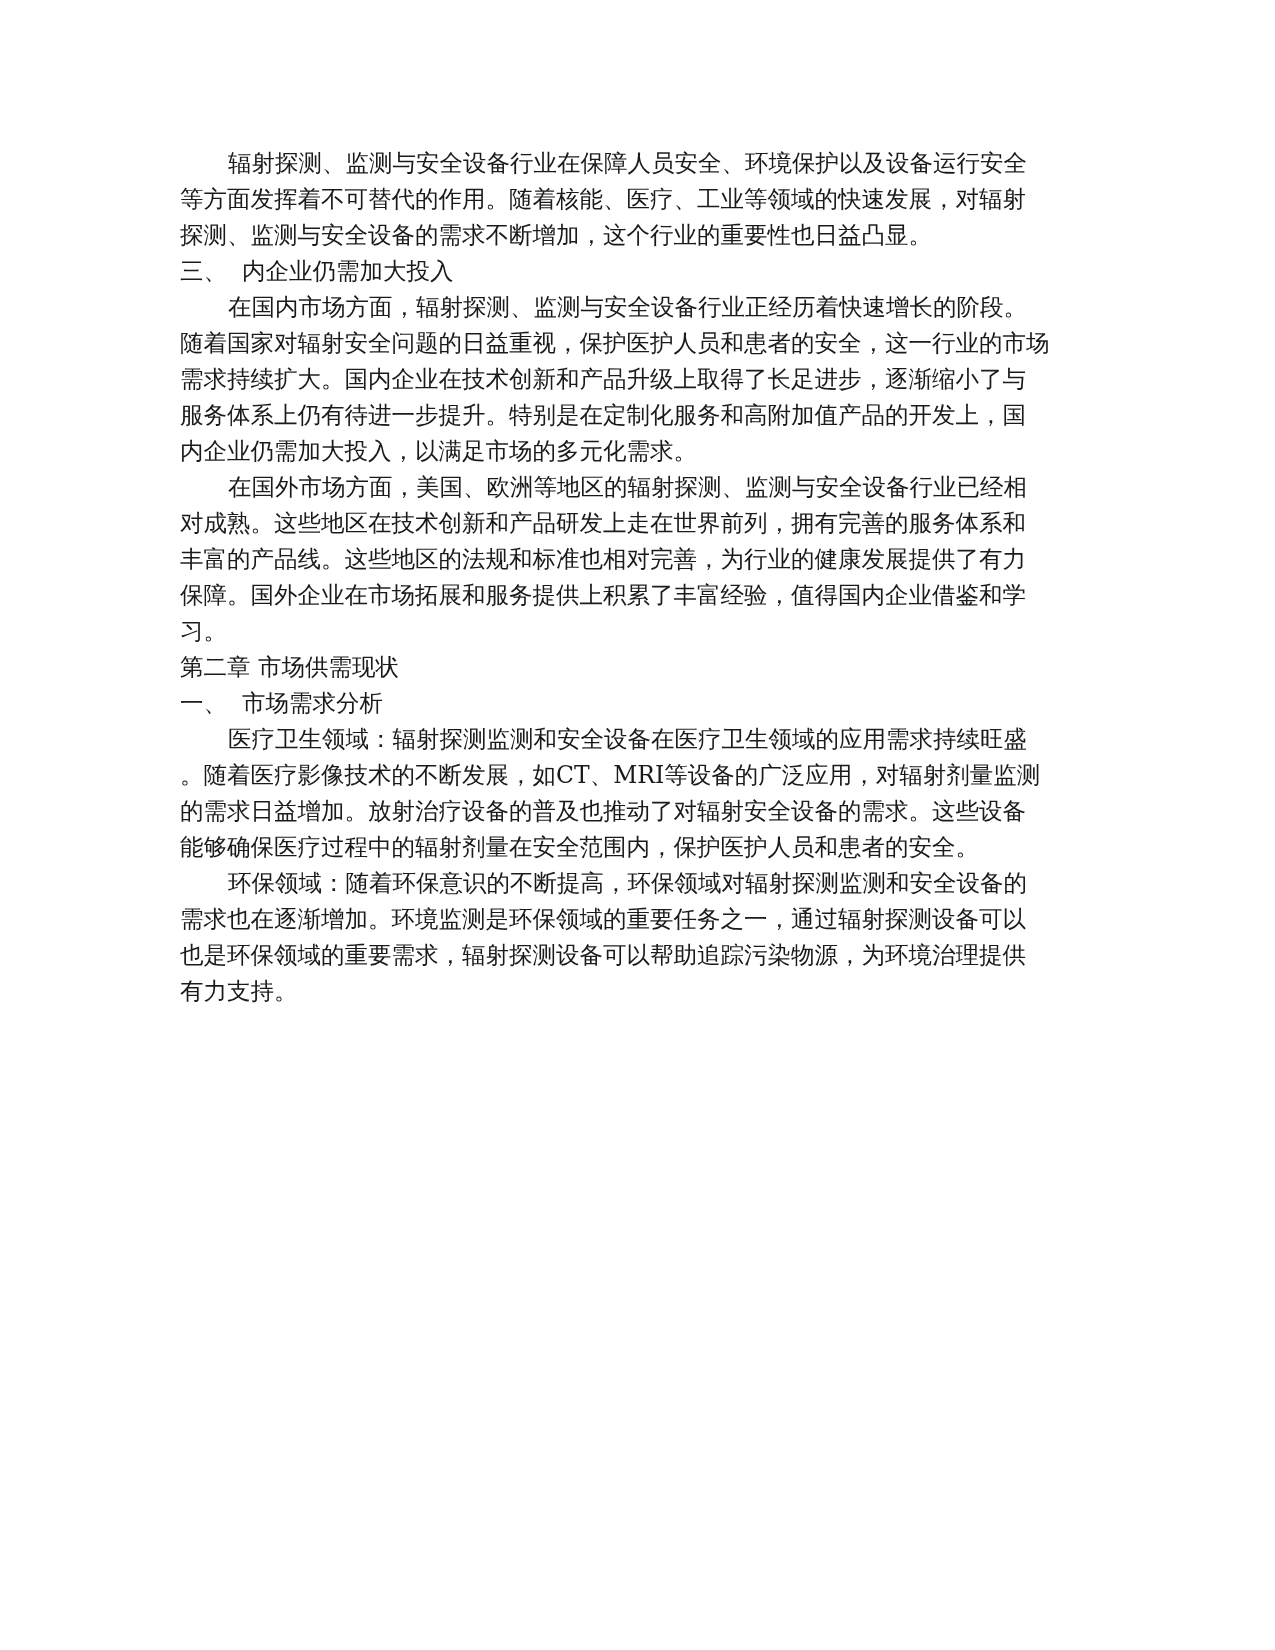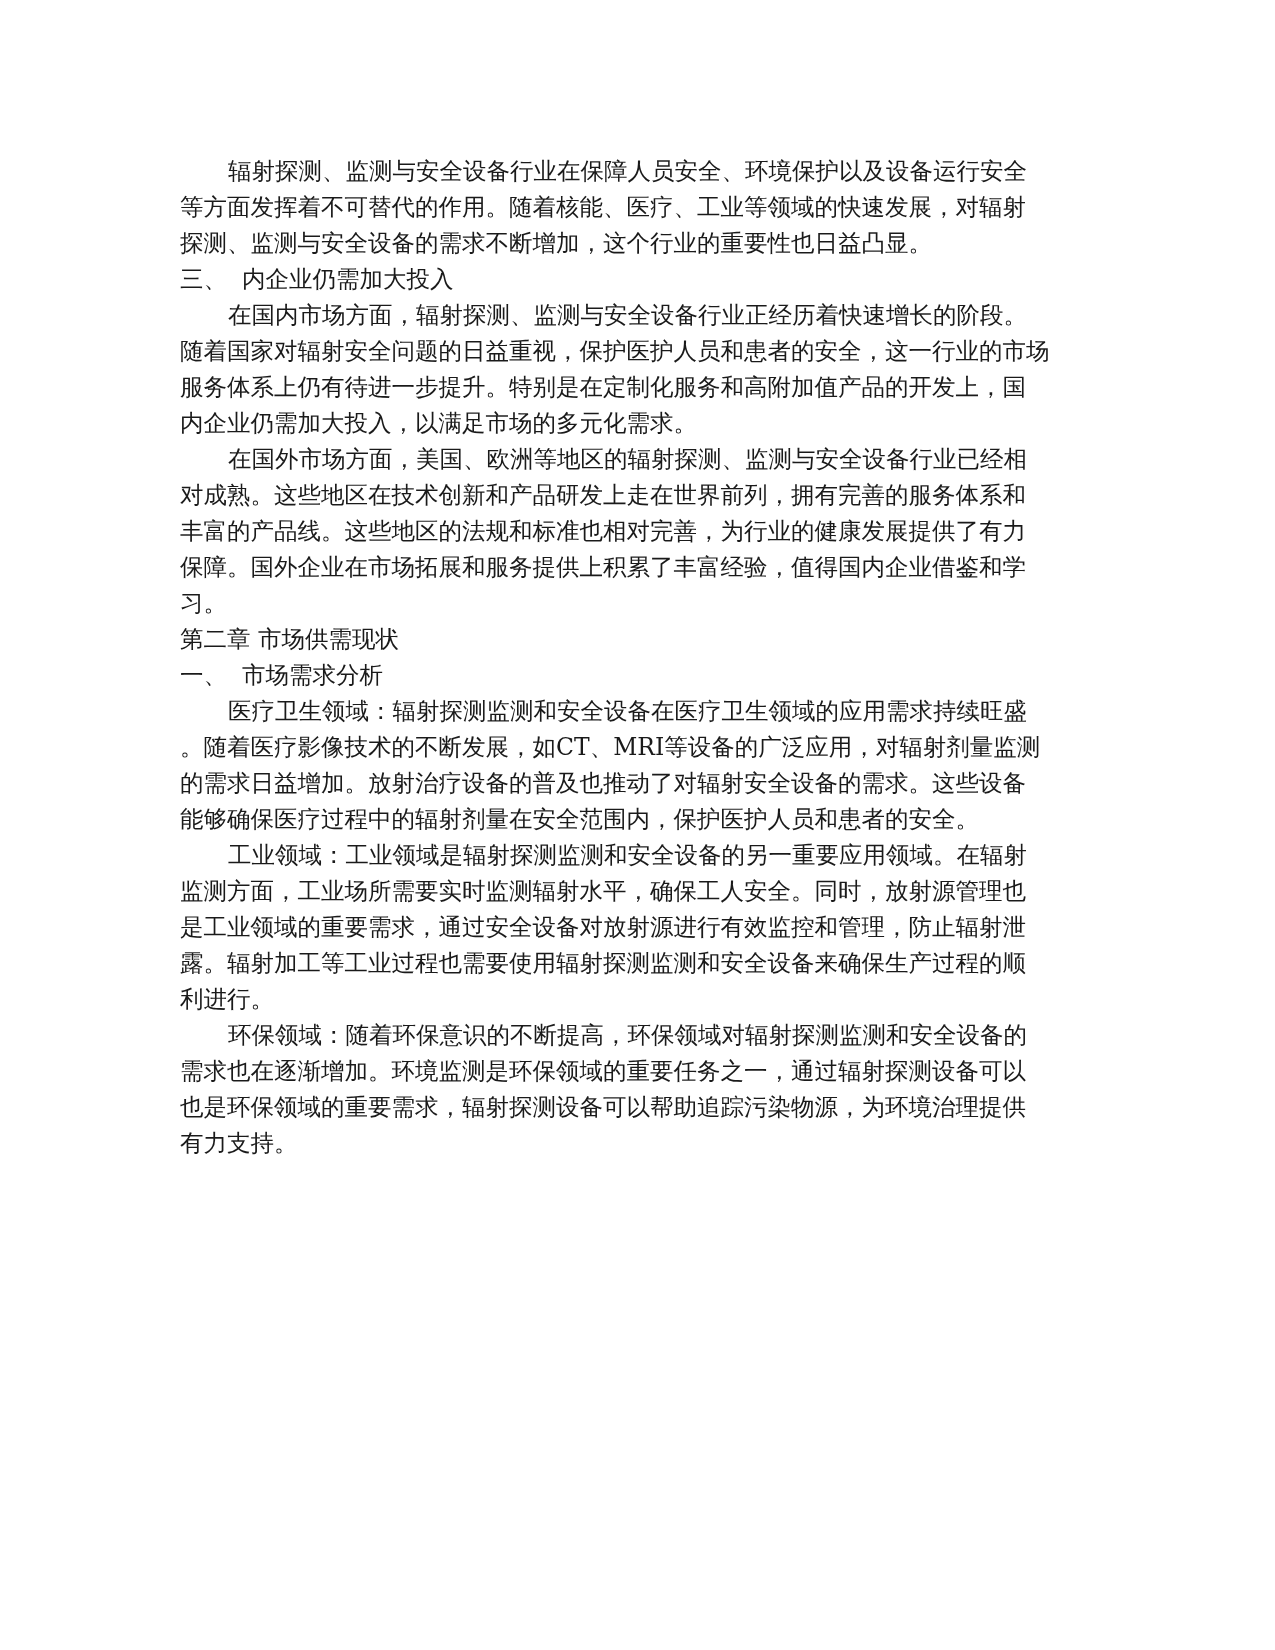--- a/index.html
+++ b/index.html
@@ -1,20 +1,20 @@
 <!DOCTYPE html>
 <html><head>
 <meta charset="utf-8">
 <style>
   html, body { margin: 0; padding: 0; background: #ffffff; }
   body { width: 1275px; height: 1650px; position: relative; overflow: hidden; }
   .page {
     position: absolute;
     left: 180px;
-    top: 153px;
+    top: 145px;
     width: 860px;
     font-family: "DejaVu Serif", "Liberation Serif", serif;
     font-size: 23.5px;
     line-height: 36px;
     color: #1a1a1a;
   }
   .line { display: block; height: 36px; white-space: nowrap; letter-spacing: 0px; }
   .indent { padding-left: 48px; }
   .heading { display: block; height: 36px; white-space: pre; }
 </style>
@@ -28,20 +28,21 @@
     <span class="line">等方面发挥着不可替代的作用。随着核能、医疗、工业等领域的快速发展，对辐射</span>
     <span class="line">探测、监测与安全设备的需求不断增加，这个行业的重要性也日益凸显。</span>
   </div>
 
   <span class="heading">三、  内企业仍需加大投入</span>
 
 
   <div>
     <span class="line indent">在国内市场方面，辐射探测、监测与安全设备行业正经历着快速增长的阶段。</span>
     <span class="line">随着国家对辐射安全问题的日益重视，保护医护人员和患者的安全，这一行业的市场</span>
+    <span class="line">需求持续扩大。国内企业在技术创新和产品升级上取得了长足进步，逐渐缩小了与</span>
     <span class="line">服务体系上仍有待进一步提升。特别是在定制化服务和高附加值产品的开发上，国</span>
     <span class="line">内企业仍需加大投入，以满足市场的多元化需求。</span>
   </div>
 
   <div>
     <span class="line indent">在国外市场方面，美国、欧洲等地区的辐射探测、监测与安全设备行业已经相</span>
     <span class="line">对成熟。这些地区在技术创新和产品研发上走在世界前列，拥有完善的服务体系和</span>
     <span class="line">丰富的产品线。这些地区的法规和标准也相对完善，为行业的健康发展提供了有力</span>
     <span class="line">保障。国外企业在市场拓展和服务提供上积累了丰富经验，值得国内企业借鉴和学</span>
     <span class="line">习。</span>
@@ -51,27 +52,20 @@
 
   <span class="heading">一、  市场需求分析</span>
 
   <div>
     <span class="line indent">医疗卫生领域：辐射探测监测和安全设备在医疗卫生领域的应用需求持续旺盛</span>
     <span class="line">。随着医疗影像技术的不断发展，如CT、MRI等设备的广泛应用，对辐射剂量监测</span>
     <span class="line">的需求日益增加。放射治疗设备的普及也推动了对辐射安全设备的需求。这些设备</span>
     <span class="line">能够确保医疗过程中的辐射剂量在安全范围内，保护医护人员和患者的安全。</span>
   </div>
 
-  <div>
-    <span class="line indent">工业领域：工业领域是辐射探测监测和安全设备的另一重要应用领域。在辐射</span>
-    <span class="line">监测方面，工业场所需要实时监测辐射水平，确保工人安全。同时，放射源管理也</span>
-    <span class="line">是工业领域的重要需求，通过安全设备对放射源进行有效监控和管理，防止辐射泄</span>
-    <span class="line">露。辐射加工等工业过程也需要使用辐射探测监测和安全设备来确保生产过程的顺</span>
-    <span class="line">利进行。</span>
-  </div>
 
   <div>
     <span class="line indent">环保领域：随着环保意识的不断提高，环保领域对辐射探测监测和安全设备的</span>
     <span class="line">需求也在逐渐增加。环境监测是环保领域的重要任务之一，通过辐射探测设备可以</span>
     <span class="line">也是环保领域的重要需求，辐射探测设备可以帮助追踪污染物源，为环境治理提供</span>
     <span class="line">有力支持。</span>
   </div>
 
 </div>
 

